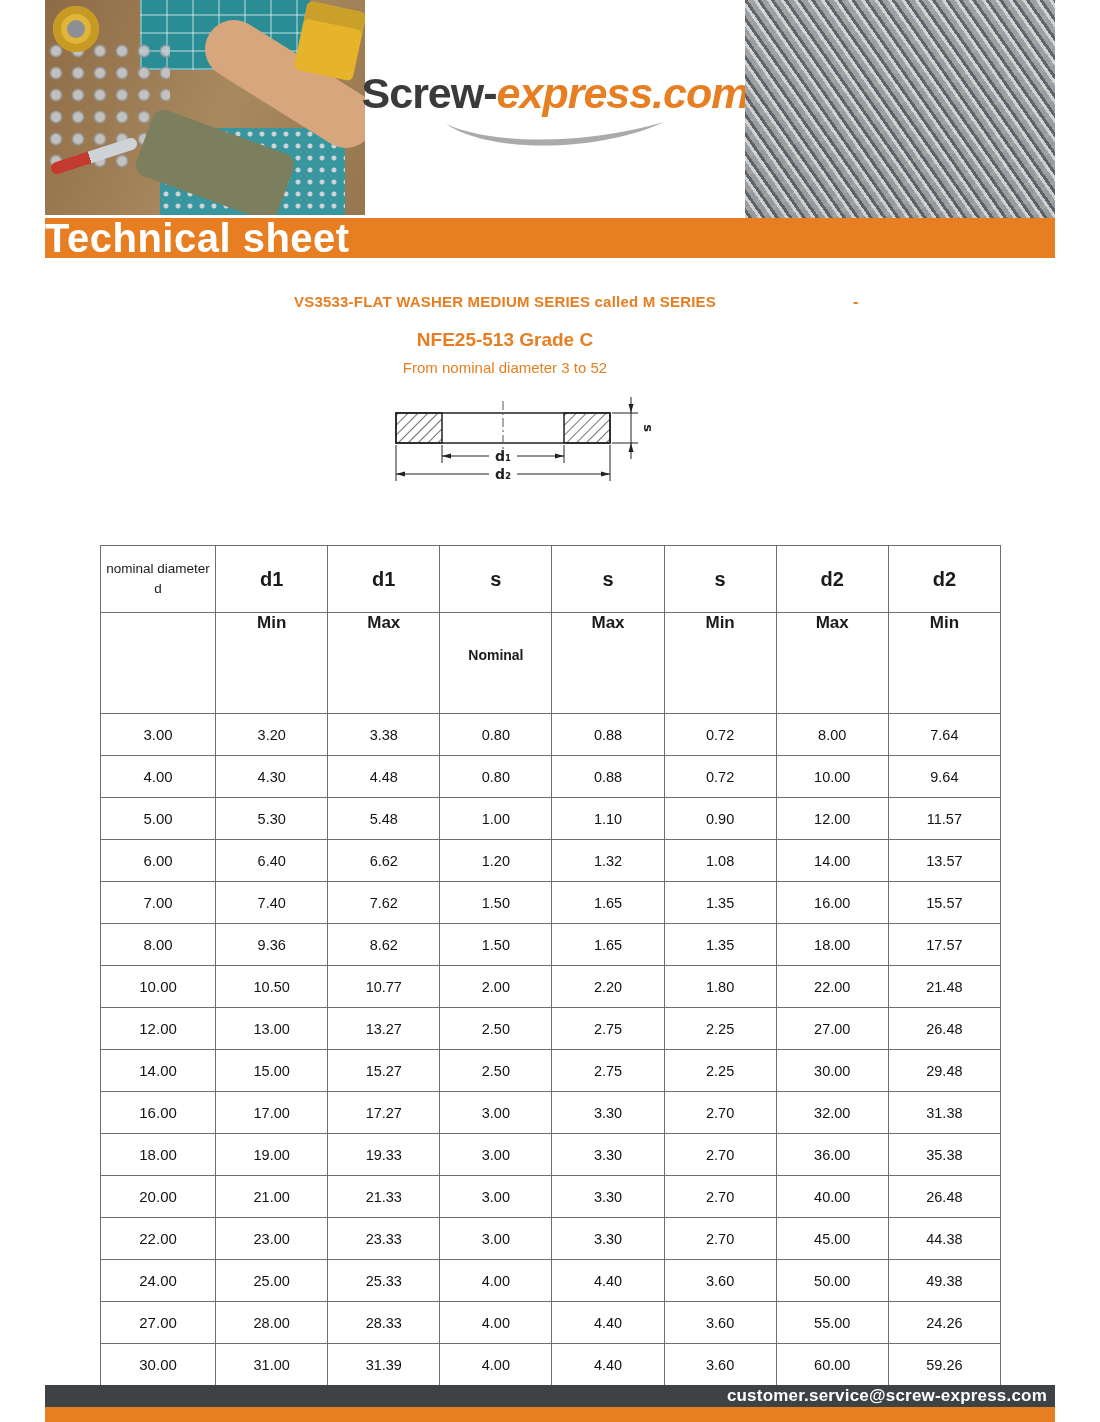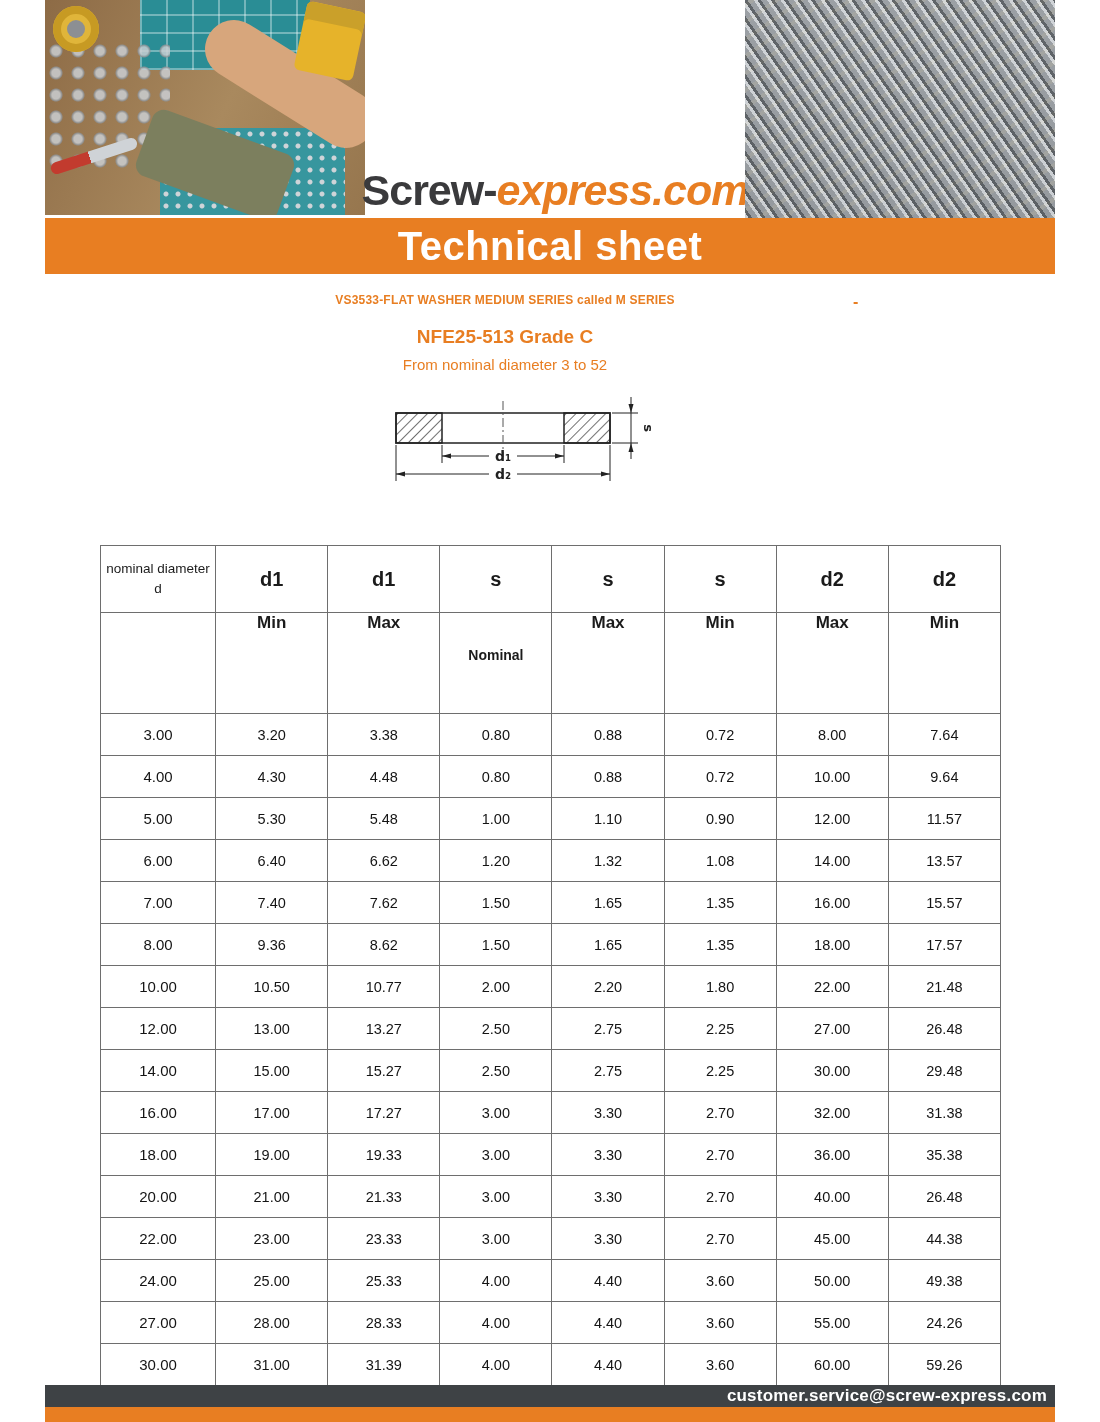--- a/index.html
+++ b/index.html
@@ -27,35 +27,35 @@
   .washers { left:0; top:40px; width:125px; height:130px;
     background-image: radial-gradient(circle, #caced2 4px, #8e9296 6px, rgba(0,0,0,0) 7px); background-size:22px 22px; opacity:.85; }
   .arm { left:150px; top:55px; width:190px; height:58px; background:#d7a67c; border-radius:30px; transform:rotate(32deg); }
   .sleeve { left:95px; top:130px; width:150px; height:70px; background:#7c7f5e; border-radius:12px; transform:rotate(20deg); }
   .tape { left:8px; top:6px; width:46px; height:46px; background:#e0b53a; border-radius:50%; box-shadow: inset 0 0 0 8px #c79a23; }
   .tape-core { left:22px; top:20px; width:18px; height:18px; background:#8c8f93; border-radius:50%; }
   .screwdriver { left:4px; top:150px; width:90px; height:12px; background:linear-gradient(90deg,#c23b2e 0 45%,#cfd3d7 45%); border-radius:6px; transform:rotate(-18deg); }
   .drill { left:255px; top:6px; width:60px; height:70px; background:#e6b32a; border-radius:6px; transform:rotate(12deg); box-shadow: inset 0 18px 0 #caa02a; }
 
   .logo-area { position:absolute; left:365px; top:0; width:380px; height:215px;
-    display:flex; flex-direction:row; align-items:flex-end; justify-content:center; background:#fff; }
+    display:flex; flex-direction:column; align-items:center; justify-content:center; background:#fff; }
   .logo-line { font-size:43px; font-weight:700; letter-spacing:-1px; white-space:nowrap; }
   .logo-dark { color:#3a3a3c; }
   .logo-orange { color:var(--accent-orange,#E87E22); font-style:italic; }
   .swoosh { margin-top:2px; }
 
   
-  .orange-band { position:absolute; left:45px; top:218px; width:1010px; height:56px;
-    background:var(--accent-orange,#E87E22); display:flex; align-items:center; justify-content:center; }
+  .orange-band { position:absolute; left:45px; top:218px; width:1010px; height:40px;
+    background:var(--accent-orange,#E87E22); display:flex; align-items:center; }
   .orange-band span { color:#fff; font-size:40px; font-weight:800; letter-spacing:.5px; }
 
   
   .titles { position:absolute; left:45px; top:293px; width:1010px; text-align:center; color:var(--accent-orange,#E87E22); }
   .title-block { position:relative; left:-45px; }
-  .t1 { font-size:12px; font-weight:600; letter-spacing:.2px; }
+  .t1 { font-size:15px; font-weight:600; letter-spacing:.2px; }
   .t-dash { position:absolute; left:808px; top:0; font-weight:700; }
   .t2 { margin-top:19px; font-size:19px; font-weight:700; }
   .t3 { margin-top:8px; font-size:15px; font-weight:500; }
 
   
   .diagram { position:absolute; left:388px; top:393px; width:270px; height:108px; }
   .diagram svg text { font-family:"DejaVu Sans", sans-serif; fill:#222; }
 
   
   .tbl-wrap { position:absolute; left:100px; top:545px; width:901px; }

